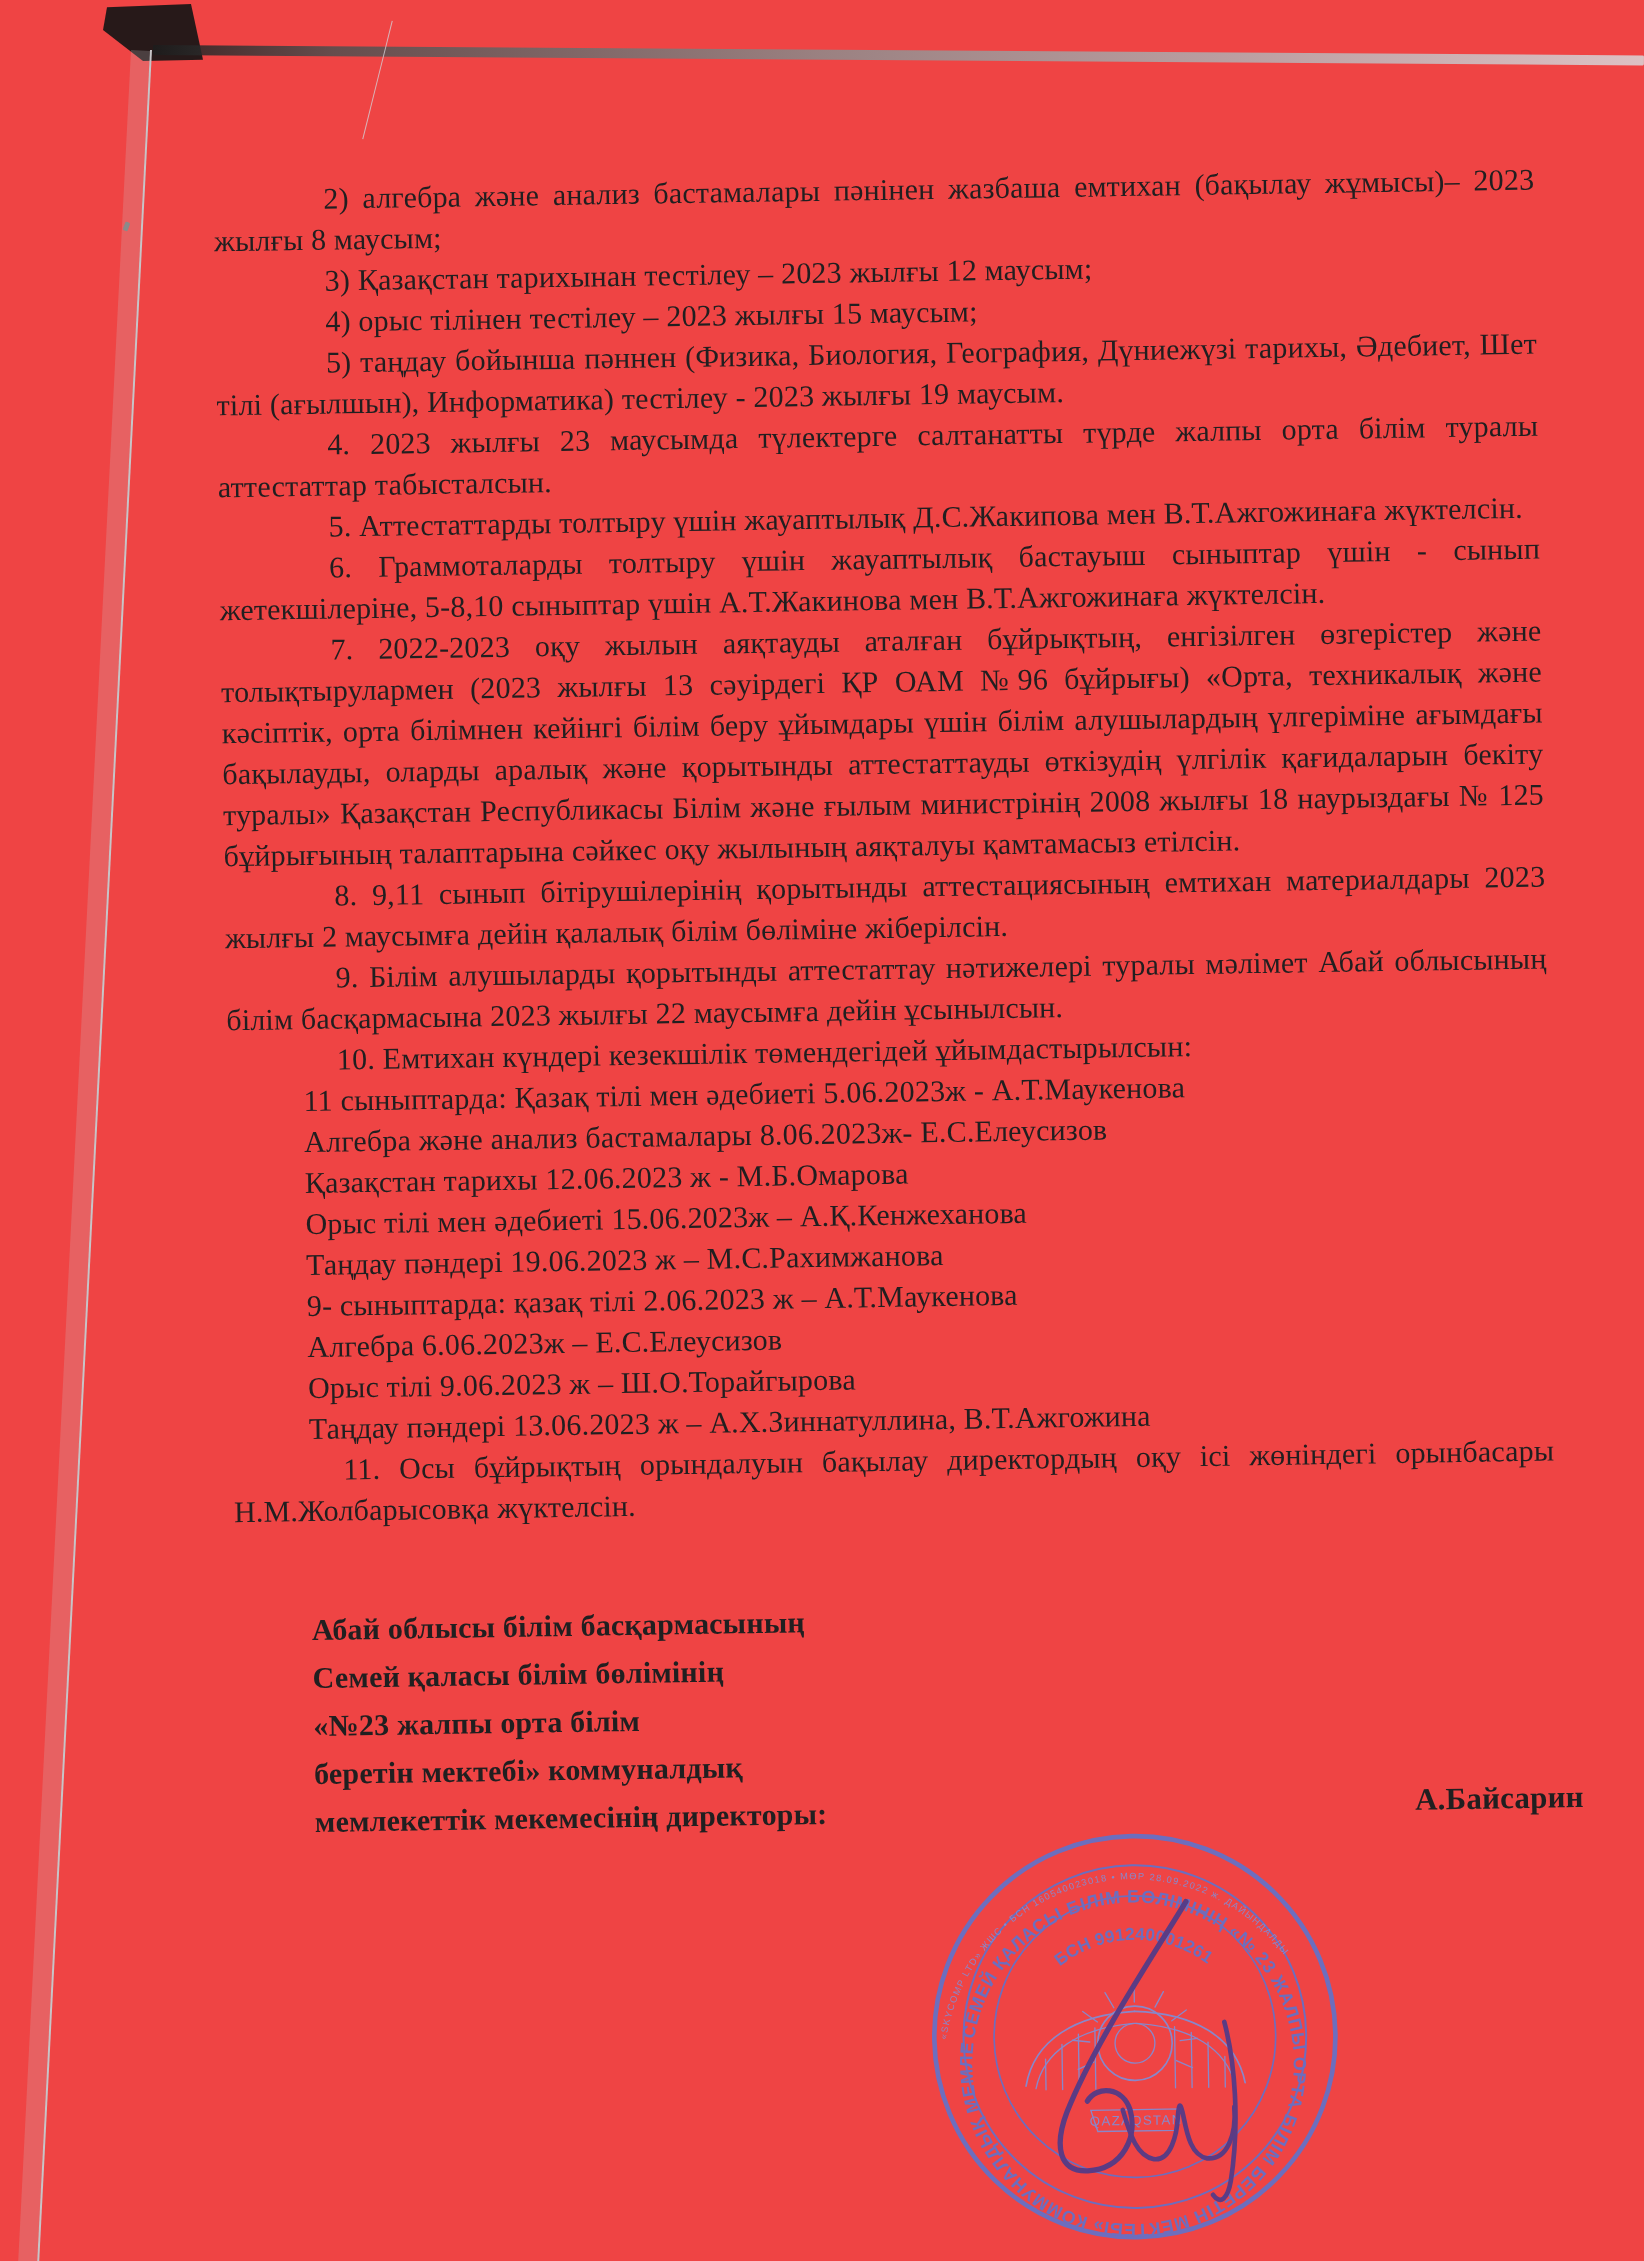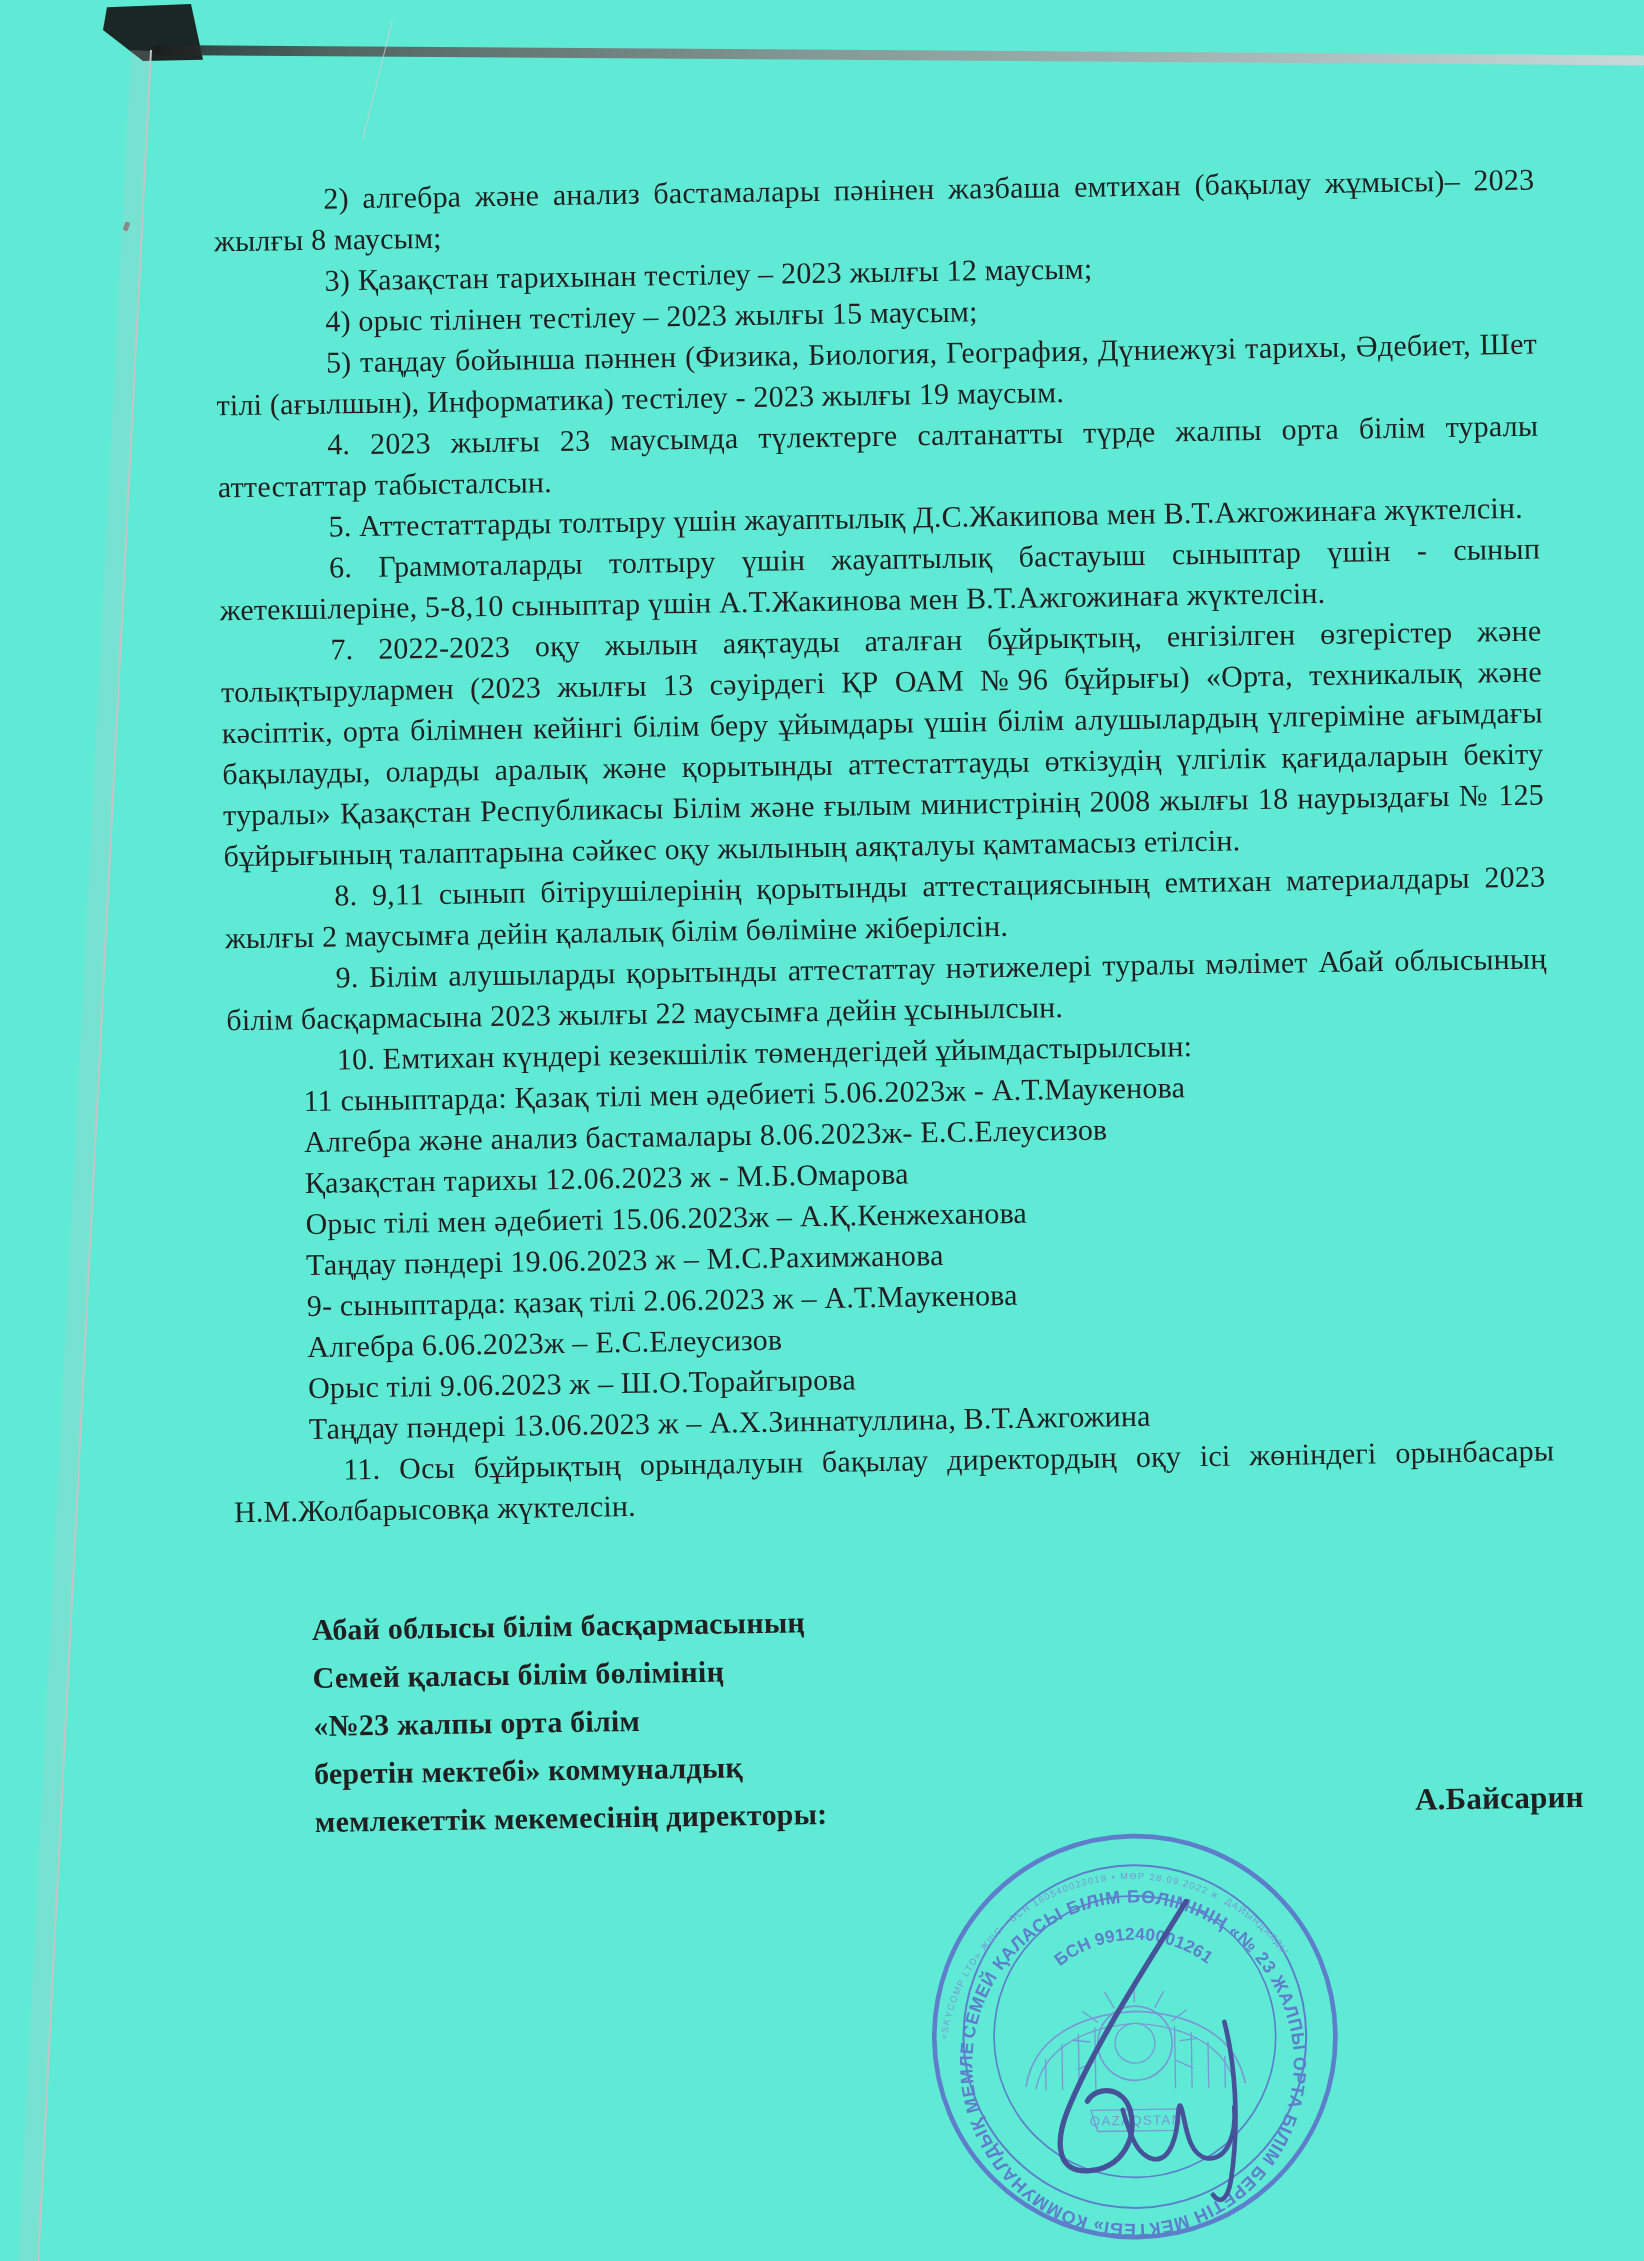--- a/index.html
+++ b/index.html
@@ -2,21 +2,21 @@
 <html style="font-size:10.3px"><head>
 <meta charset="utf-8">
 <style>
   html, body {
     margin: 0; padding: 0;
     width: 1644px; height: 2261px;
     background: #fdfdfd;
     overflow: hidden;
     font-family: "Liberation Serif", serif;
   }
-  .page { position: absolute; inset: 0; background: #5eead4; }
+  .page { position: absolute; inset: 0; background: #ef4444; }
 
   
   .top-edge-strip {
     position: absolute; left: 153px; top: 45px; width: 1491px; height: 9.7px;
     background: linear-gradient(to right, #1c1c1c 0%, #4e4e4e 12%, #8c8c8c 45%, #b5b2b5 75%, #dad7da 100%);
     transform: rotate(0.4deg); transform-origin: left top; opacity: .85; border-radius: 1.3px;
   }
   .corner-wedge {
     position: absolute; left: 103px; top: 3.9px; width: 100px; height: 57px;
     background: #161616;

